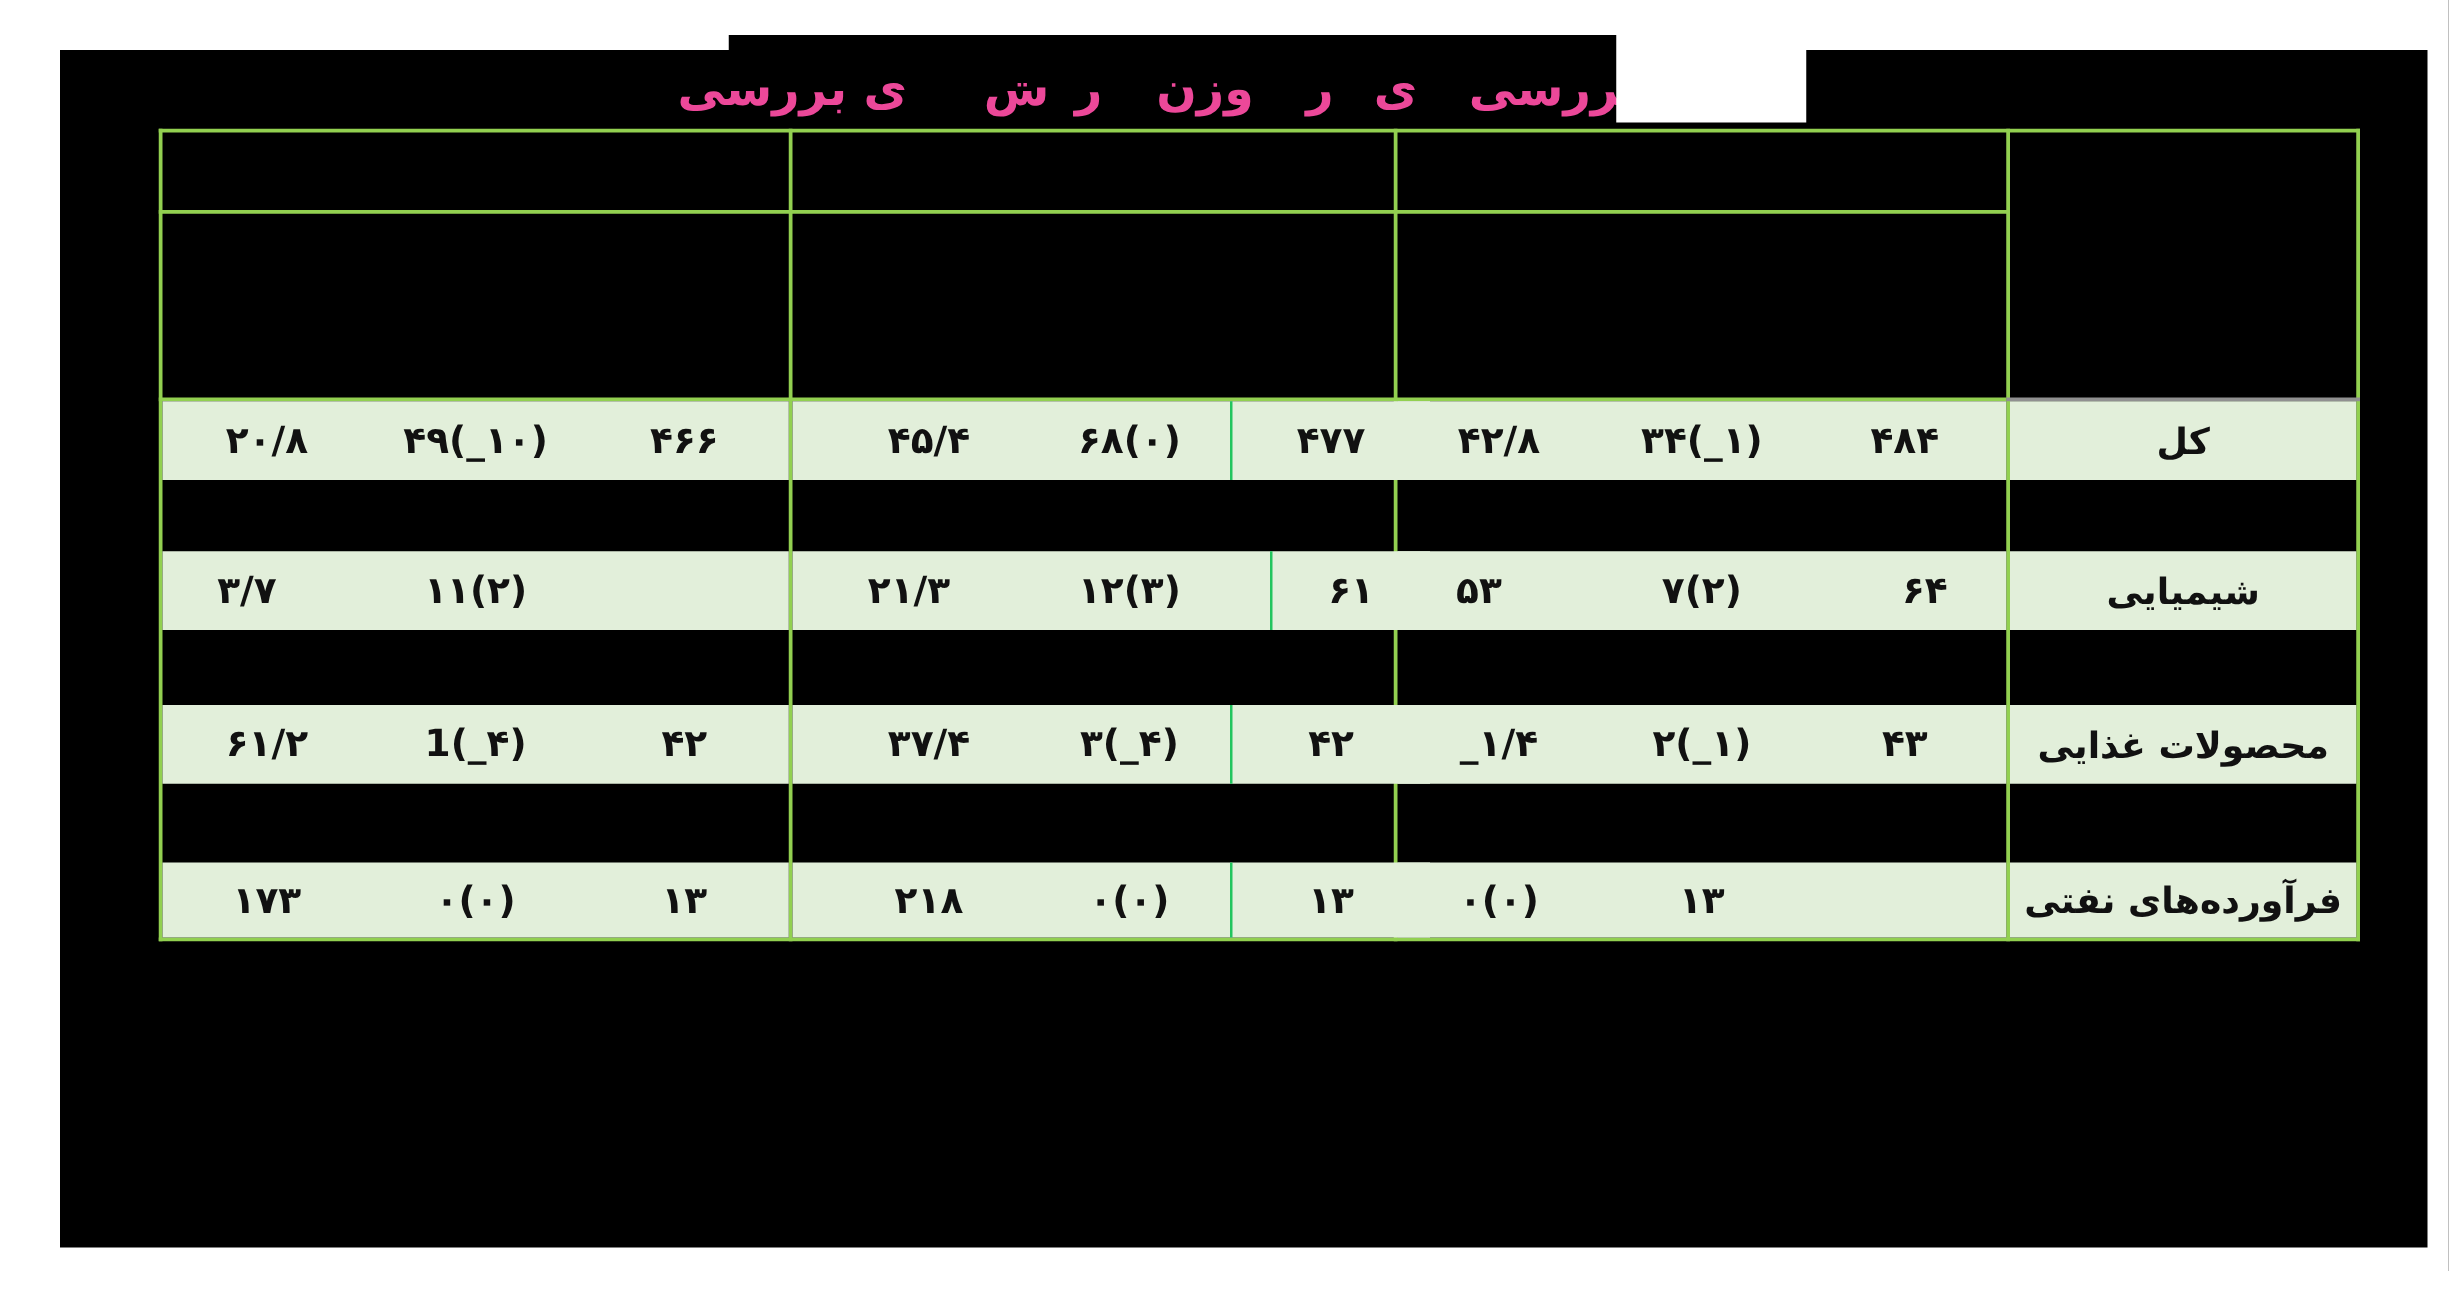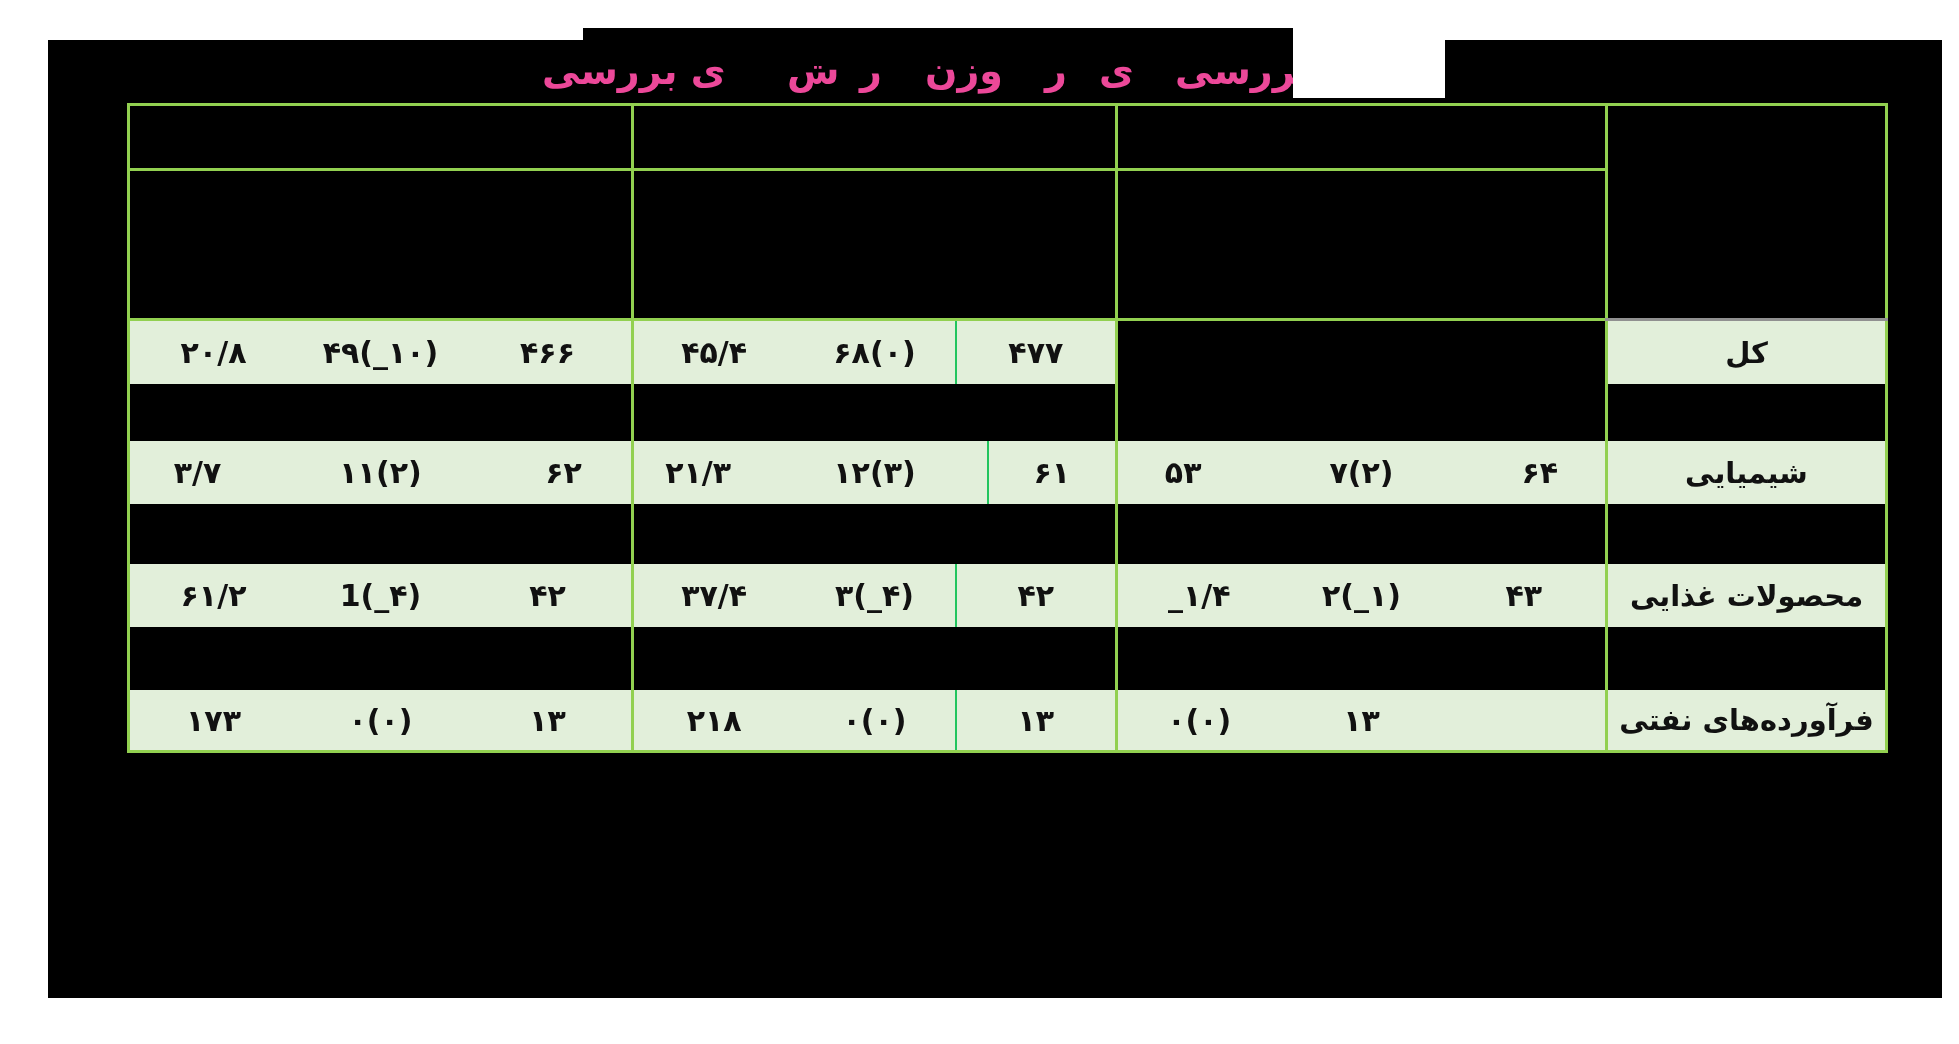--- a/index.html
+++ b/index.html
@@ -42,21 +42,21 @@
   .h-mid{top:65px;left:0;width:1481px;}
   .h-sub{top:215px;left:0;width:1478px;}
   .h-sub-gray{top:215px;left:1478px;width:283px;background:#909090;}
   .h-bottom{top:647px;left:0;width:1761px;}
 
   .cell{
     position:absolute;background:#e2efda;
     display:grid;grid-template-columns:1fr 1fr 1fr;
   }
   .g1{left:3px;width:501px;}
-  .g2{left:507px;width:481px;}
+  .g2{left:507px;width:481px;padding-left:29px;}
   .g3{left:991px;width:487px;}
   .glabel{
     left:1481px;width:277px;background:#e2efda;
     display:flex;align-items:center;justify-content:center;
   }
   .r0{top:218px;height:63px;} .r1{top:338px;height:63px;gap:48px;}
   .r2{top:461px;height:63px;} .r3{top:587px;height:60px;}
 
   .val{
     display:flex;align-items:center;justify-content:center;
@@ -102,28 +102,32 @@
   <div class="cell g1 r0">
     <span class="val">۲۰/۸</span>
     <span class="val">۴۹(_۱۰)</span>
     <span class="val">۴۶۶</span>
   </div>
   <div class="cell g2 r0">
     <span class="val">۴۵/۴</span>
     <span class="val">۶۸(۰)</span>
     <span class="val">۴۷۷</span>
   </div>
+  <div class="cell g3 r0">
+    <span class="val">۴۲/۸</span>
+    <span class="val">۳۴(_۱)</span>
+    <span class="val">۴۸۴</span>
+  </div>
   <div class="glabel abs r0" style="border-top:0;">
     <span class="rowlabel">کل</span>
   </div>
 
   <div class="cell g1 r1">
     <span class="val">۳/۷</span>
     <span class="val">۱۱(۲)</span>
-    <span class="val">۶۲</span>
   </div>
   <div class="cell g2 r1">
     <span class="val">۲۱/۳</span>
     <span class="val">۱۲(۳)</span>
     <span class="val">۶۱</span>
   </div>
   <div class="cell g3 r1">
     <span class="val">۵۳</span>
     <span class="val">۷(۲)</span>
     <span class="val">۶۴</span>

